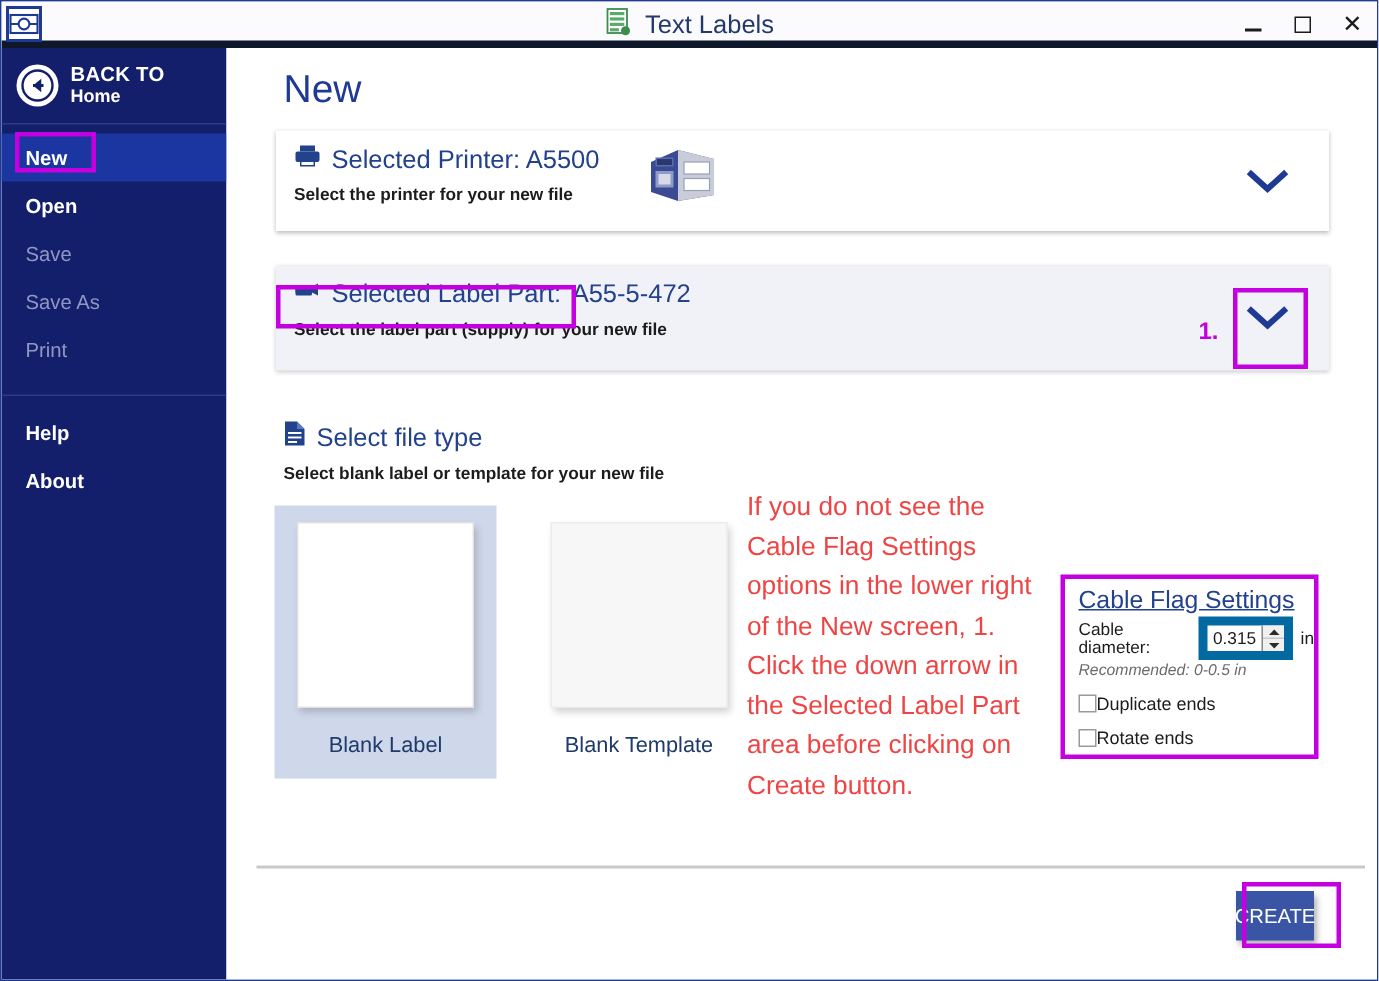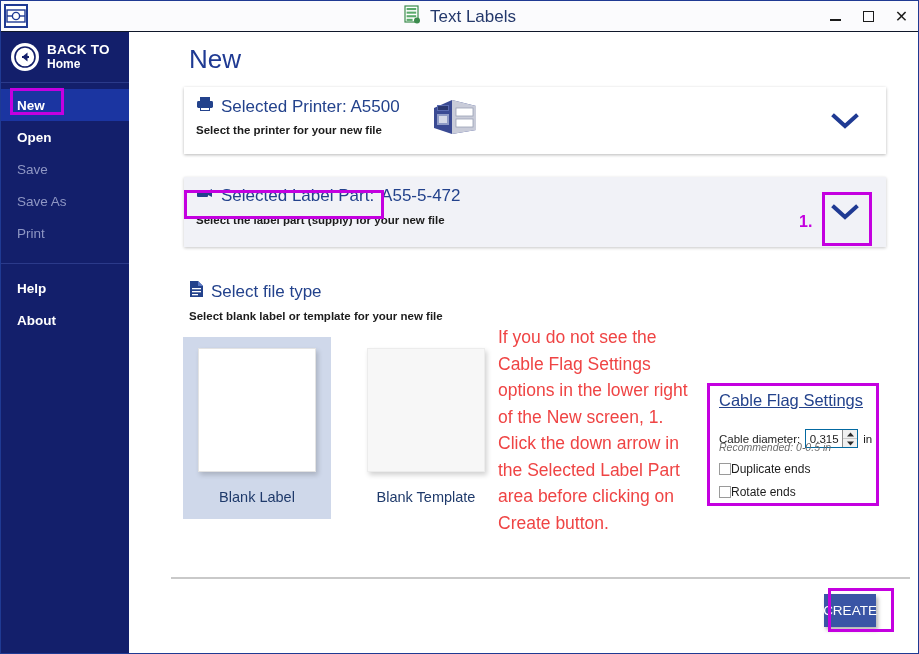--- a/index.html
+++ b/index.html
@@ -20,21 +20,21 @@
     background: #ffffff;
   }
 
   
   .titlebar {
     position: absolute;
     left: 0; top: 0;
     width: 100%;
     height: 31px;
     background: #fbfbfd;
-    border-bottom: 1px solid #0f172a;
+    border-bottom: 5px solid #0f172a;
     box-sizing: border-box;
   }
   .app-icon {
     position: absolute;
     left: 3px; top: 3px;
     width: 24px; height: 24px;
     border: 2px solid #1f3a93;
     box-sizing: border-box;
     background: #ffffff;
   }
@@ -70,21 +70,21 @@
     font-size: 13px;
   }
   .min-glyph { width: 11px; height: 2px; background: #1b1b1b; margin-top: 6px; }
   .max-glyph { width: 11px; height: 11px; border: 1.6px solid #1b1b1b; box-sizing: border-box; }
   .close-glyph { font-size: 16px; line-height: 1; font-family: "Liberation Sans", sans-serif; }
 
   
   .sidebar {
     position: absolute;
     left: 0; top: 31px;
-    width: 128px;
+    width: 150px;
     bottom: 0;
     background: #131f6b;
   }
   .back-row {
     position: relative;
     height: 51px;
     display: flex;
     align-items: center;
     padding-left: 10px;
     border-bottom: 1px solid #2b3a8a;
@@ -284,31 +284,31 @@
   }
   .cfs-title {
     position: absolute;
     left: 9px; top: 5px;
     font-size: 16.5px;
     color: #23428c;
     text-decoration: underline;
   }
   .cfs-row {
     position: absolute;
-    left: 9px; top: 43px;
+    left: 9px; top: 25px;
     display: flex;
     align-items: center;
     gap: 5px;
     font-size: 11.5px;
     color: #1c1c1c;
   }
   .spin {
     display: inline-flex;
     align-items: stretch;
-    border: 1px solid #0369a1;
+    border: 6px solid #0369a1;
     background: #ffffff;
     height: 17px;
   }
   .spin-val {
     width: 36px;
     font-size: 11.5px;
     color: #1c1c1c;
     display: flex;
     align-items: center;
     justify-content: center;

